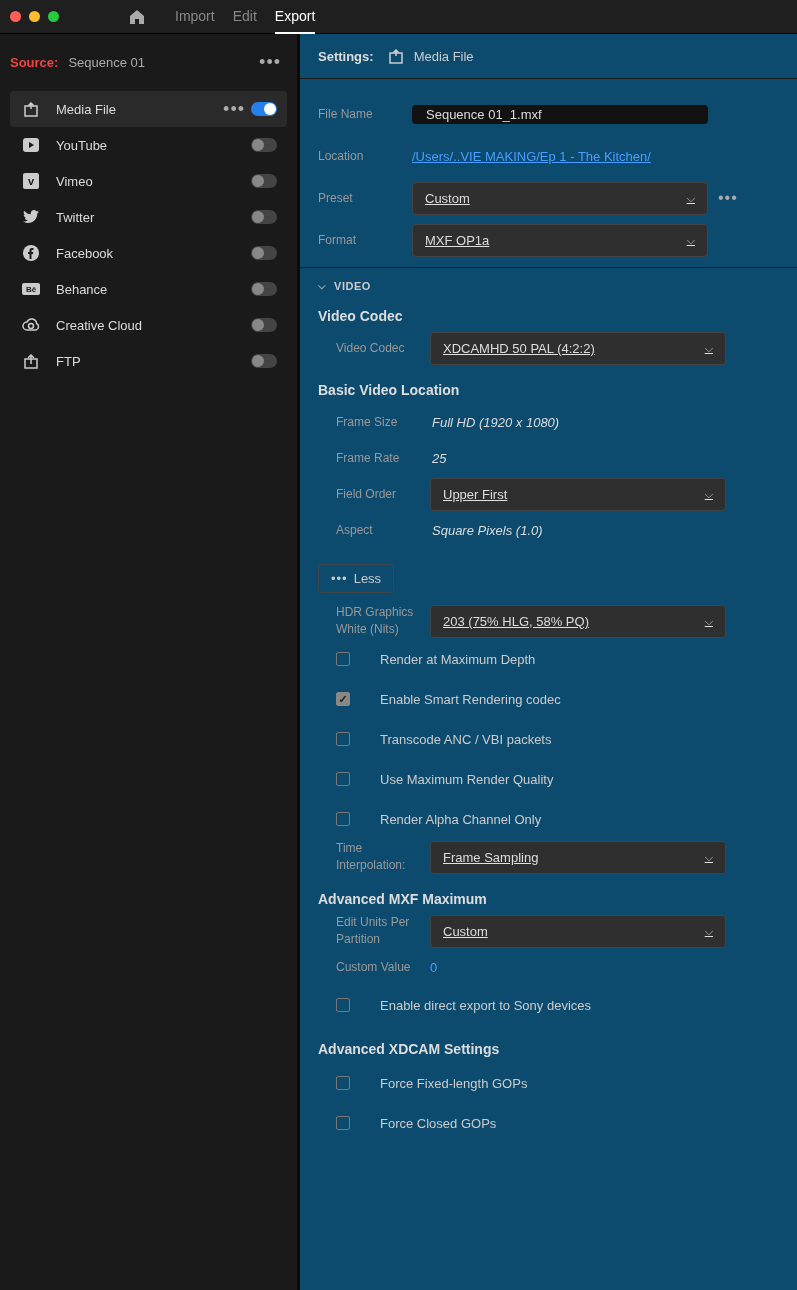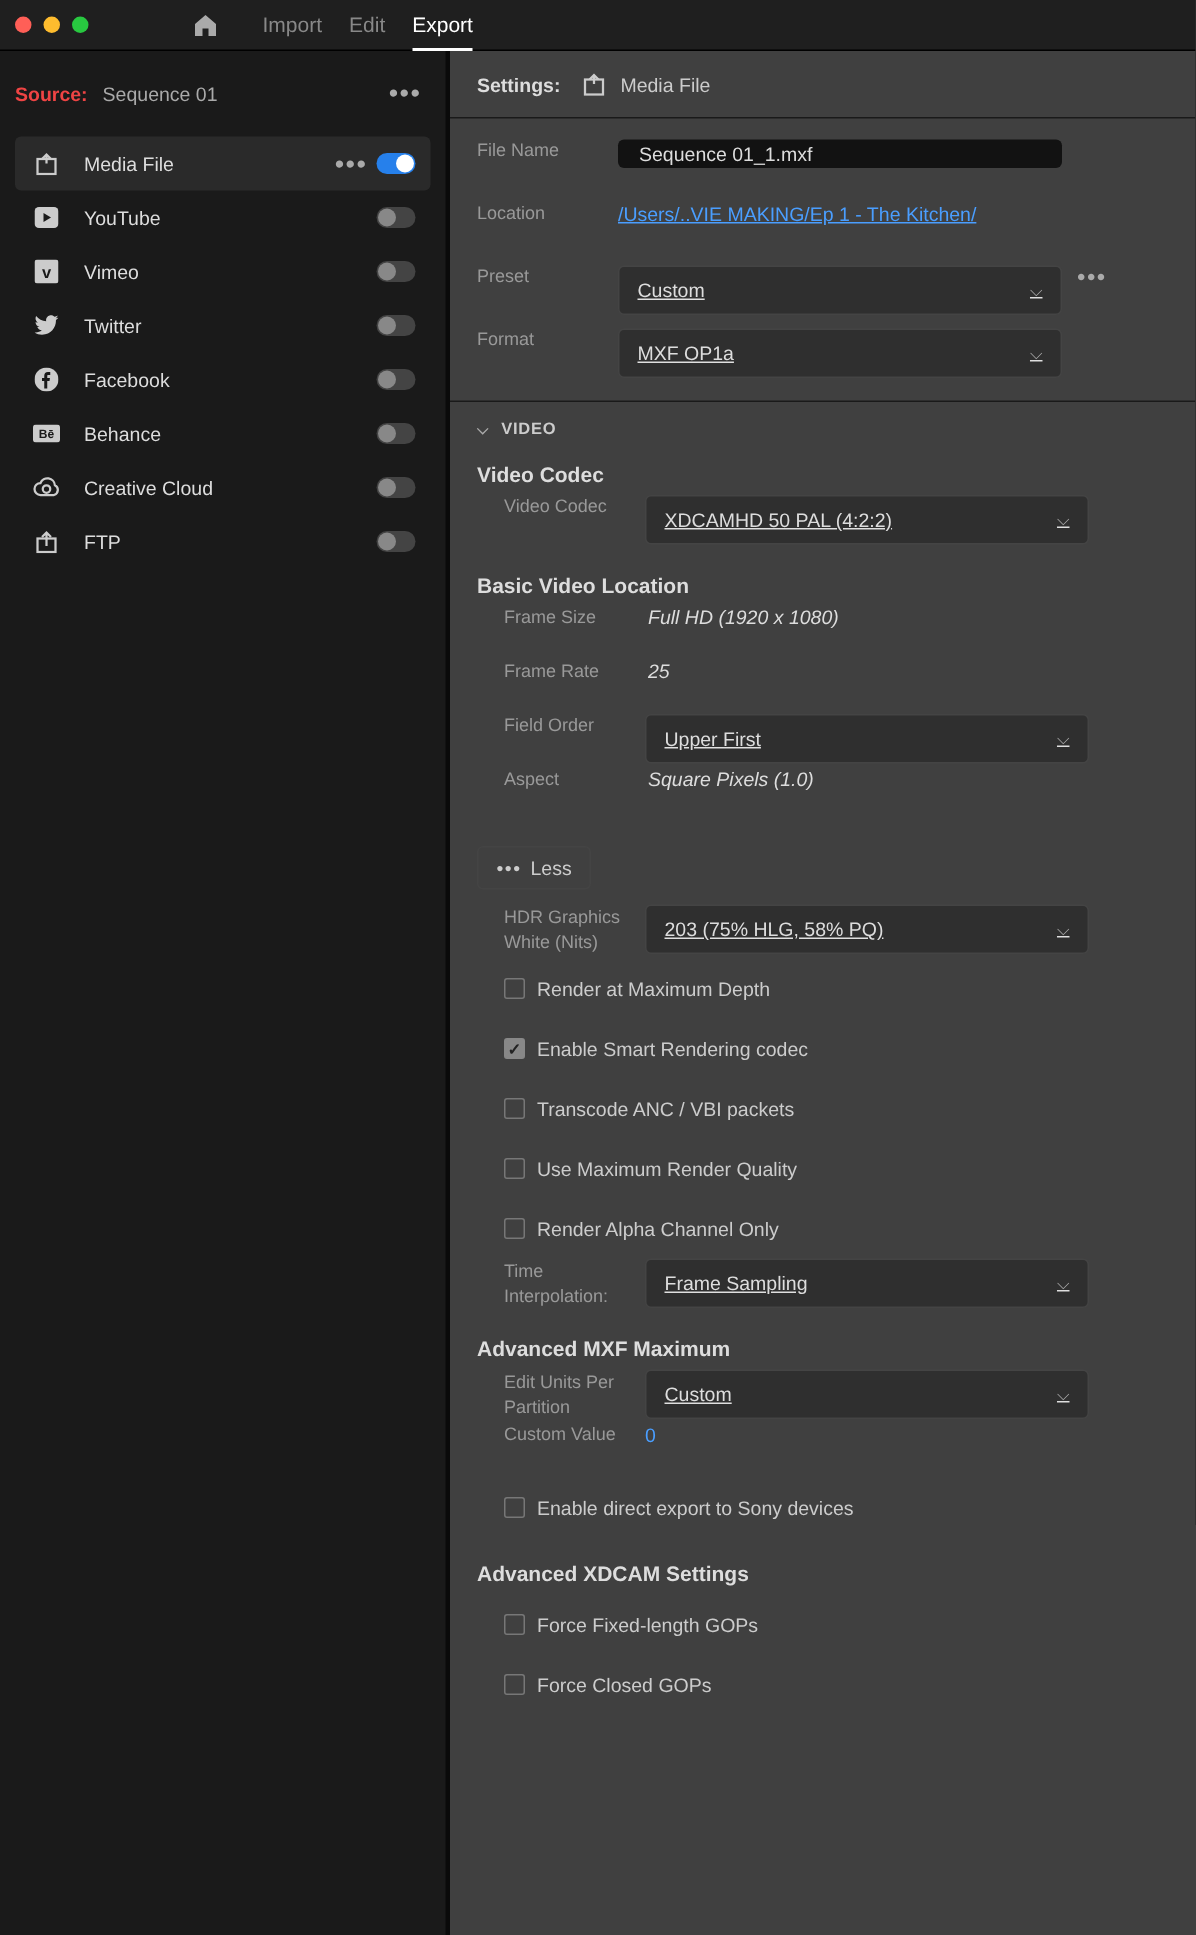--- a/index.html
+++ b/index.html
@@ -56,37 +56,37 @@
 }
 .toggle::after {
   content: ""; position: absolute; left: 1px; top: 1px;
   width: 12px; height: 12px; background: #888; border-radius: 50%;
 }
 .toggle.on { background: #2680eb; }
 .toggle.on::after { left: 13px; background: #fff; }
 
 .content {
   flex: 1;
-  background: #404040;
+  background: #0c4a6e;
   overflow-y: auto;
   position: relative;
 }
 .content::-webkit-scrollbar { width: 4px; }
 .content::-webkit-scrollbar-thumb { background: #555; }
 .settings-header {
   display: flex; align-items: center;
   padding: 14px 18px;
   border-bottom: 1px solid #1a1a1a;
 }
 .settings-label { font-weight: 600; color: #ddd; margin-right: 14px; }
 .settings-icon { margin-right: 10px; color: #ccc; }
 .settings-value { color: #ccc; }
 
 .panel { padding: 14px 18px 6px 18px; border-bottom: 1px solid #1a1a1a; }
-.field-row { display: flex; align-items: flex-start; min-height: 42px; }
+.field-row { display: flex; align-items: center; min-height: 42px; }
 .field-label { width: 94px; color: #999; font-size: 12px; flex-shrink: 0; }
 .field-label-wide { width: 94px; color: #999; font-size: 12px; line-height: 1.4; flex-shrink: 0; }
 .text-field {
   flex: 1; background: #121212; border: none; color: #ddd;
   padding: 2px 14px; border-radius: 4px; font-size: 13px;
 }
 .link { color: #4a9eff; text-decoration: underline; cursor: pointer; font-size: 13px; }
 .select {
   flex: 1; background: #2f2f2f; border: 1px solid #444;
   color: #ddd; padding: 8px 12px; border-radius: 4px;
@@ -112,21 +112,21 @@
 .inner { padding: 0 18px 6px 36px; }
 .inner .field-row { min-height: 36px; }
 
 .less-btn {
   display: inline-flex; align-items: center; gap: 6px;
   border: 1px solid #444; border-radius: 4px;
   padding: 6px 12px; margin: 10px 0 10px 18px;
   color: #ccc; cursor: pointer; font-size: 13px;
 }
 
-.checkbox-row { display: flex; align-items: center; gap: 8px; min-height: 40px; }
+.checkbox-row { display: flex; align-items: center; gap: 30px; min-height: 40px; }
 .checkbox {
   width: 14px; height: 14px; border: 1.5px solid #777;
   border-radius: 2px; cursor: pointer; display: flex;
   align-items: center; justify-content: center; flex-shrink: 0;
 }
 .checkbox.checked { background: #888; border-color: #888; }
 .checkbox.checked::after { content: "✓"; color: #232323; font-size: 11px; font-weight: bold; }
 .checkbox-label { color: #ccc; font-size: 13px; }
 .blue-value { color: #4a9eff; font-size: 13px; cursor: pointer; }
 svg { display: block; }

